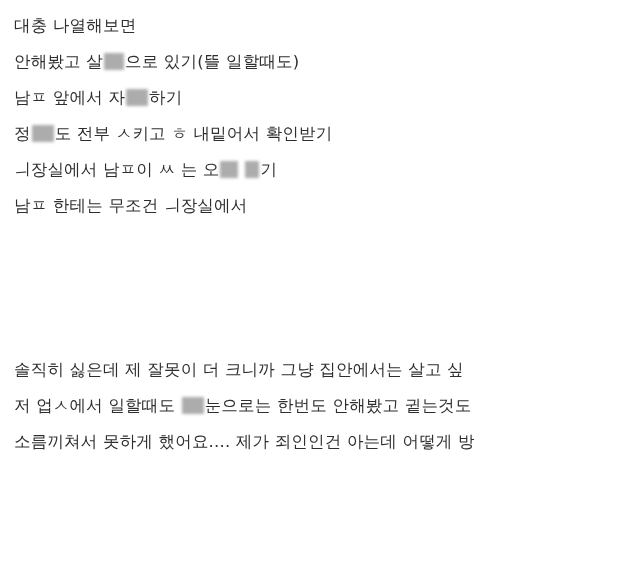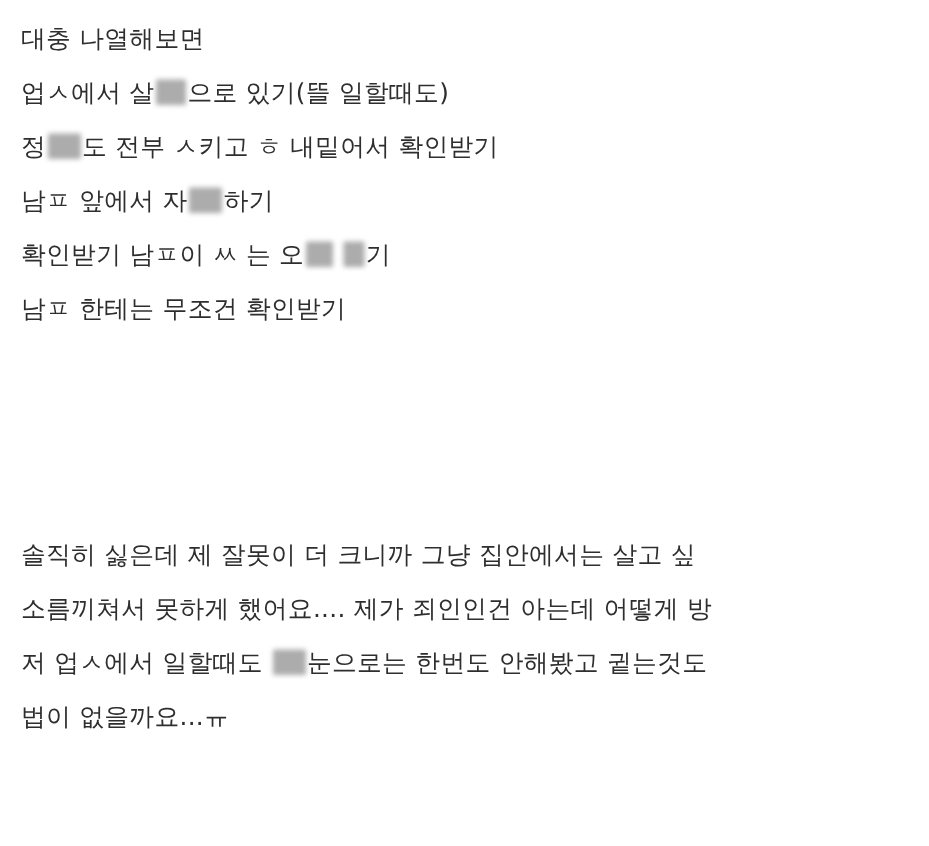--- a/index.html
+++ b/index.html
@@ -63,44 +63,41 @@
 </head>
 <body>
 
 <div class="page">
 
   <div class="block para" id="p1">
     <div class="line">
       <span>대충 나열해보면</span>
     </div>
     <div class="line">
-      <span>업ㅅ에서 살</span><span class="rd h w20"></span><span>으로 있기(뜰 일할때도)</span>
+      <span>안해봤고 살</span><span class="rd h w20"></span><span>으로 있기(뜰 일할때도)</span>
+    </div>
+    <div class="line">
+      <span>남ㅍ 앞에서 자</span><span class="rd h w22"></span><span>하기</span>
     </div>
     <div class="line">
       <span>정</span><span class="rd h w22"></span><span>도 전부 ㅅ키고 ㅎ  내밑어서 확인받기</span>
     </div>
     <div class="line">
-      <span>남ㅍ 앞에서 자</span><span class="rd h w22"></span><span>하기</span>
+      <span>ㅢ장실에서 남ㅍ이 ㅆ 는 오</span><span class="rd h w18"></span><span class="sp"></span><span class="rd h w14"></span><span>기</span>
     </div>
     <div class="line">
-      <span>확인받기 남ㅍ이 ㅆ 는 오</span><span class="rd h w18"></span><span class="sp"></span><span class="rd h w14"></span><span>기</span>
-    </div>
-    <div class="line">
-      <span>남ㅍ 한테는 무조건 확인받기</span>
+      <span>남ㅍ 한테는 무조건 ㅢ장실에서</span>
     </div>
   </div>
 
   <div class="block para" id="p2">
     <div class="line">
       <span>솔직히 싫은데 제 잘못이 더 크니까 그냥 집안에서는 살고 싶</span>
     </div>
     <div class="line">
-      <span>소름끼쳐서 못하게 했어요.... 제가 죄인인건 아는데 어떻게 방</span>
-    </div>
-    <div class="line">
       <span>저 업ㅅ에서 일할때도 </span><span class="rd h w22"></span><span>눈으로는 한번도 안해봤고 </span><span>귙</span><span>는것도</span>
     </div>
     <div class="line">
-      <span>법이 없을까요...ㅠ</span>
+      <span>소름끼쳐서 못하게 했어요.... 제가 죄인인건 아는데 어떻게 방</span>
     </div>
   </div>
 
 </div>
 
 </body></html>

